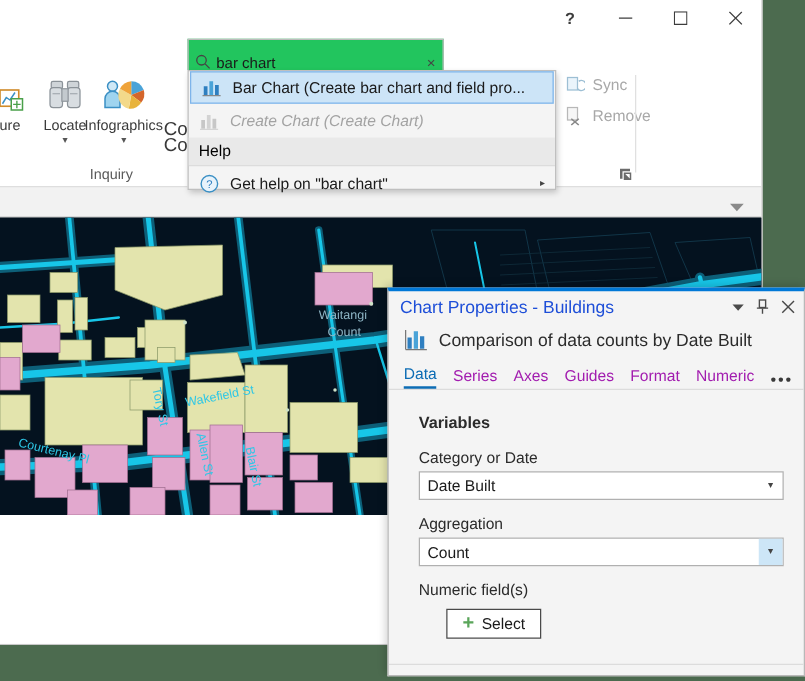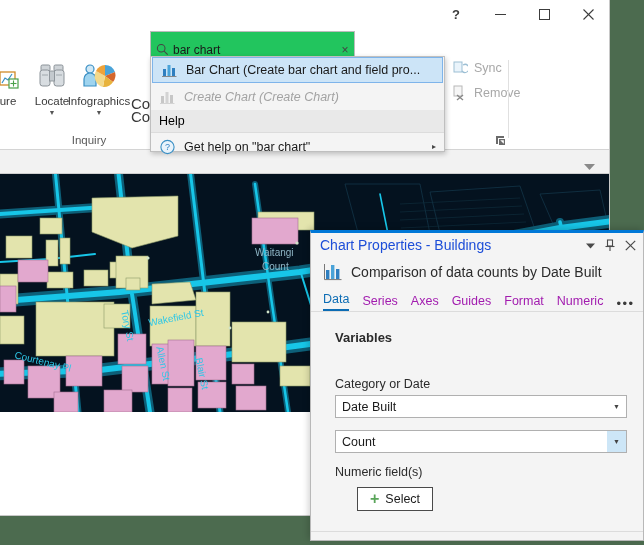--- a/index.html
+++ b/index.html
@@ -230,21 +230,21 @@
   .pane-tab.active {
     color: #0c6cb4; border-bottom: 2px solid #0c6cb4;
     font-weight: normal;
   }
   .pane-tab-more { font-size: 13px; color: #3a3a3a; letter-spacing: 1.5px; margin-right: 8px; cursor: default; }
   .pane-help { margin-left: 2px; cursor: default; }
 
   .pane-body { padding: 18px 16px 0 24px; }
   .section-title {
     font-size: 13px; font-weight: bold; color: #2b2b2b;
-    margin-bottom: 32px;
+    margin-bottom: 14px;
   }
   .field-label { font-size: 12.5px; color: #2b2b2b; margin-bottom: 4px; }
   .combo {
     position: relative;
     height: 23px; background: #fff;
     border: 1px solid #b0b0b0;
     display: flex; align-items: center;
     margin-bottom: 12px;
     cursor: default;
   }
@@ -603,20 +603,21 @@
 
     <div class="pane-body">
       <div class="section-title">Variables</div>
 
       <div class="field-label">Category or Date</div>
       <div class="combo">
         <div class="combo-value">Date Built</div>
         <div class="combo-arrow">▼</div>
       </div>
 
+      <div class="field-label">Aggregation</div>
       <div class="combo">
         <div class="combo-value">Count</div>
         <div class="combo-arrow hl">▼</div>
       </div>
 
       <div class="field-label">Numeric field(s)</div>
       <div class="select-btn">
         <span class="select-plus">+</span>
         <span>Select</span>
       </div>

